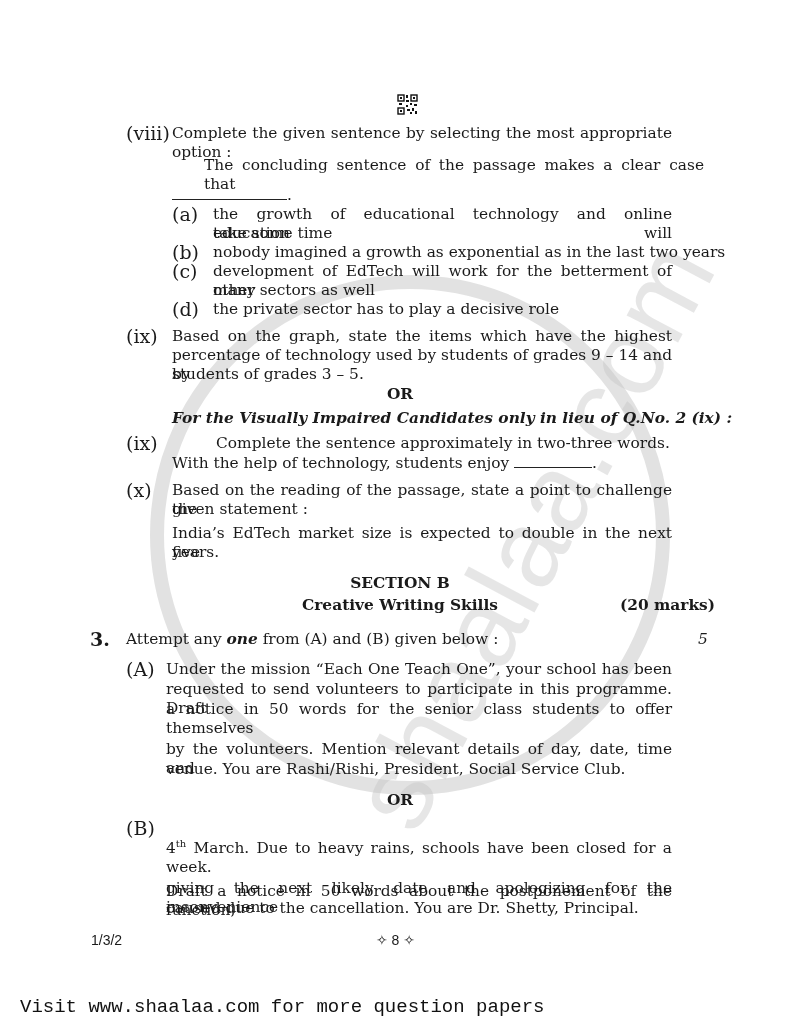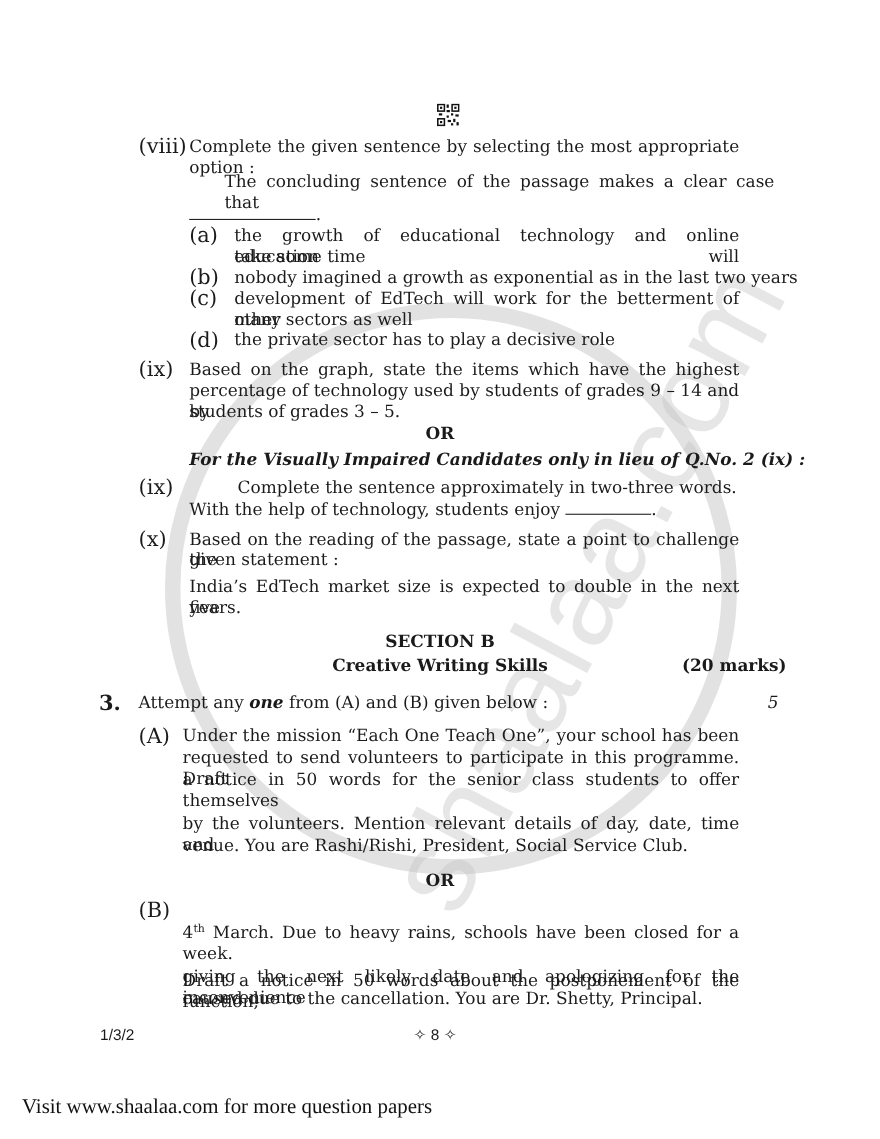--- a/index.html
+++ b/index.html
@@ -18,21 +18,21 @@
 
   .t { position: absolute; font-size: 15.4px; line-height: 19px; white-space: nowrap; }
   .j { position: absolute; font-size: 15.4px; line-height: 19px; text-align: justify; text-align-last: justify; }
   .num { position: absolute; font-size: 19px; line-height: 19px; }
   .b { font-weight: bold; }
   .bi { font-weight: bold; font-style: italic; }
   .center { position: absolute; left: 0; width: 800px; text-align: center; font-size: 15.4px; font-weight: bold; }
   .blank { display: inline-block; border-bottom: 1px solid #222; vertical-align: baseline; }
   .footer-code { position: absolute; left: 91px; top: 932px; font-family: "Liberation Sans", sans-serif; font-size: 14px; }
   .footer-page { position: absolute; left: 376px; top: 932px; font-family: "Liberation Sans", sans-serif; font-size: 14px; }
-  .visit { position: absolute; left: 20px; top: 996px; font-family: Liberation Serif, serif; font-size: 19px; color: #111; }
+  .visit { position: absolute; left: 20px; top: 996px; font-family: Liberation Mono, monospace; font-size: 19px; color: #111; }
   sup { font-size: 10px; line-height: 0; }
 </style>
 </head>
 <body>
 
 <div class="page">
 
   <div class="wm-circle"></div>
   <div class="wm-text">shaalaa.com</div>
 

